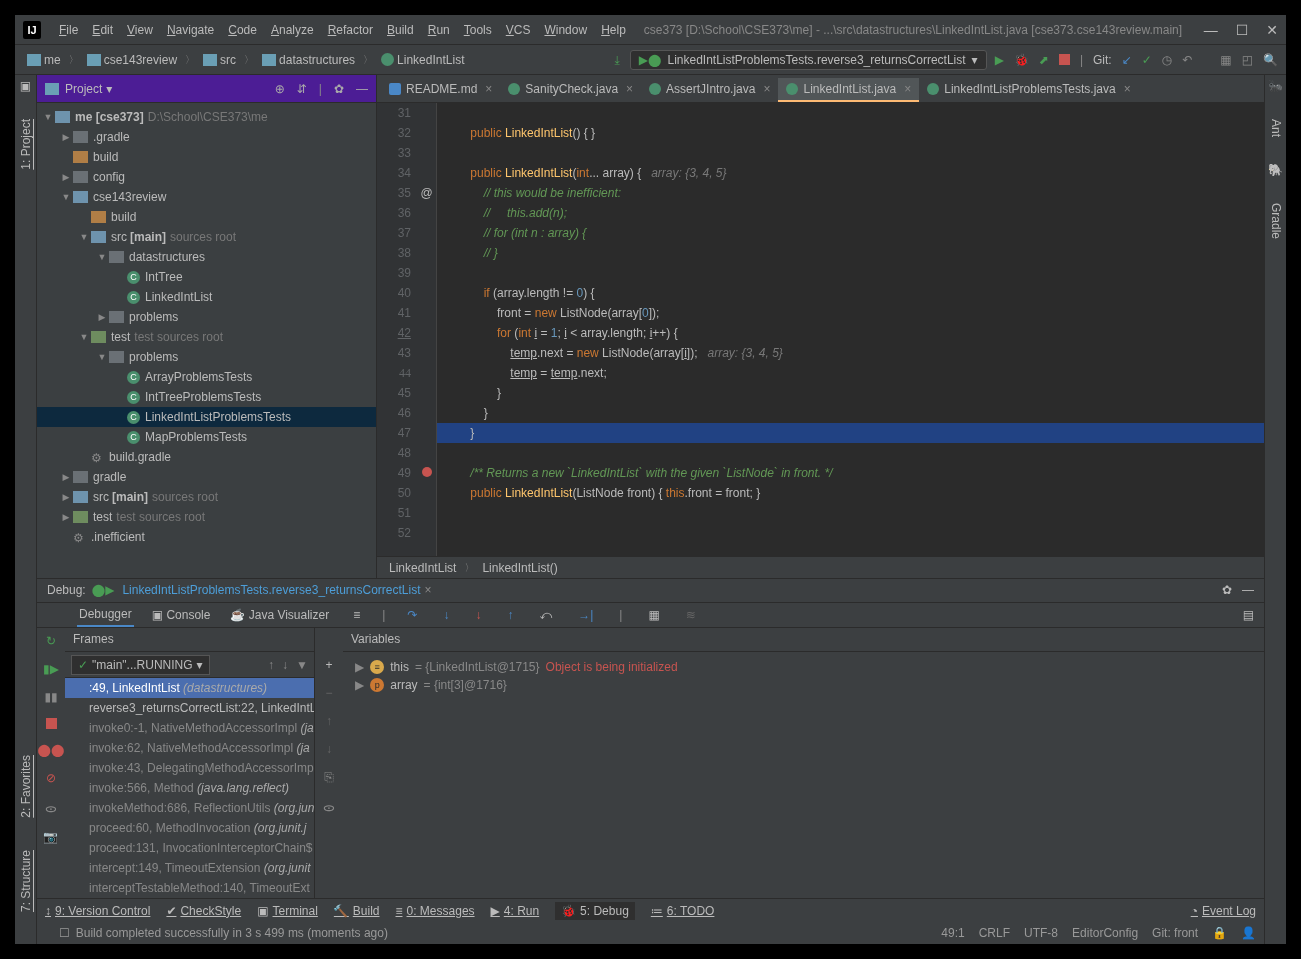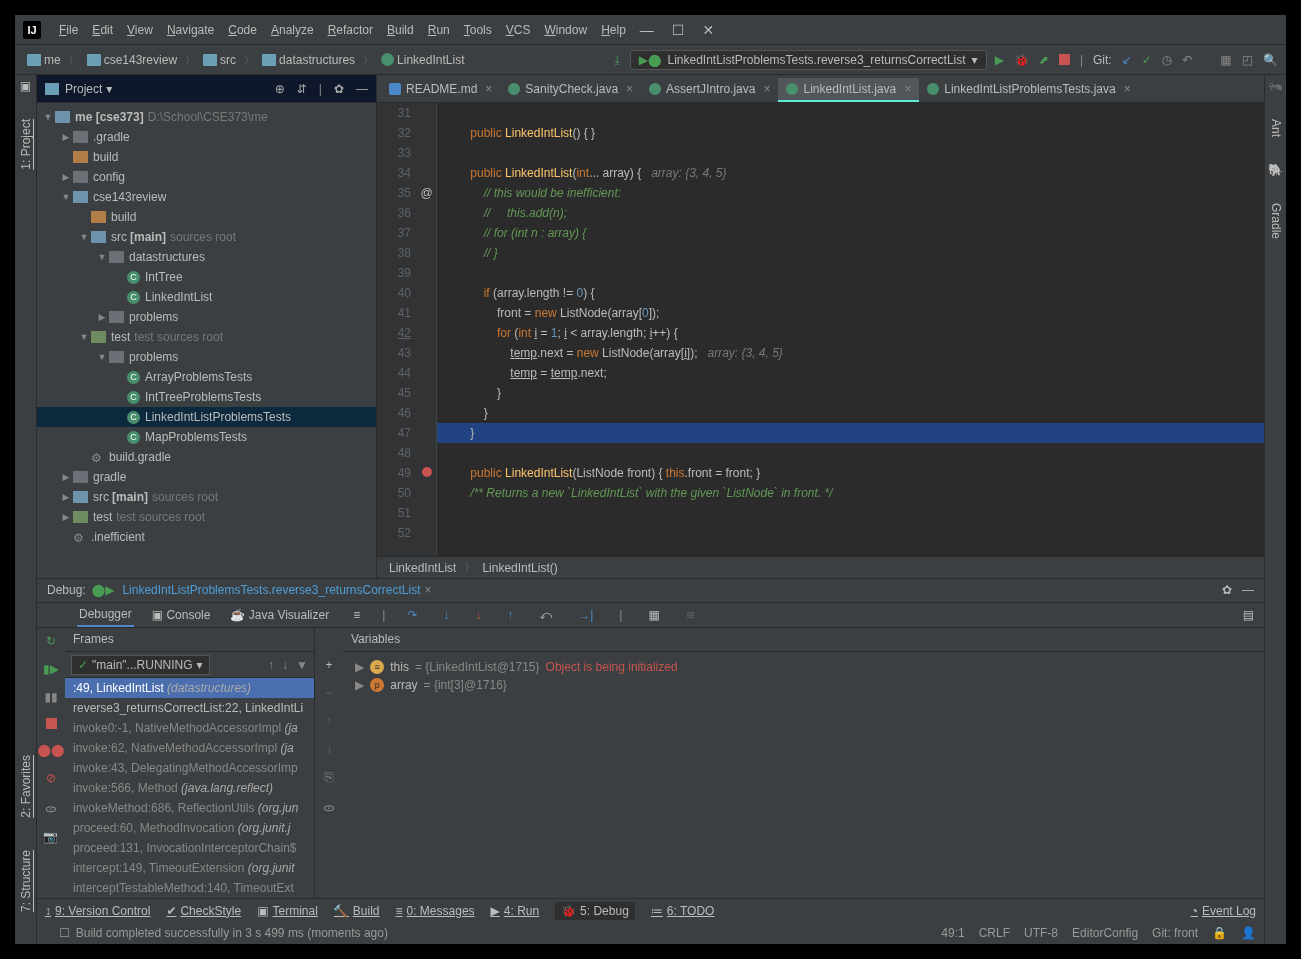--- a/index.html
+++ b/index.html
@@ -25,38 +25,38 @@
 .icon-bug{color:#499c54;}
 .icon-stop{width:11px;height:11px;background:#c75450;display:inline-block;}
 .body { flex:1; display:flex; overflow:hidden;}
 .leftstrip { width:22px; background:#3c3f41; border-right:1px solid #2b2b2b; display:flex; flex-direction:column; align-items:center; padding-top:4px; gap:20px;}
 .leftstrip .vert { writing-mode:vertical-rl; transform:rotate(180deg); cursor:pointer; padding:6px 2px; text-decoration:underline;}
 .rightstrip { width:22px; background:#3c3f41; border-left:1px solid #2b2b2b; display:flex; flex-direction:column; align-items:center; padding-top:4px; gap:20px;}
 .rightstrip .vert { writing-mode:vertical-rl; cursor:pointer; padding:6px 2px;}
 .content { flex:1; display:flex; flex-direction:column;}
 .upper { flex:1; display:flex; overflow:hidden;}
 .project { width:340px; background:#3b3f41; border-right:1px solid #2b2b2b; display:flex; flex-direction:column;}
-.proj-head { height:28px; display:flex; align-items:center; padding:0 8px; border-bottom:1px solid #2b2b2b; background:#0f172a;}
+.proj-head { height:28px; display:flex; align-items:center; padding:0 8px; border-bottom:1px solid #2b2b2b; background:#4c1d95;}
 .proj-head .ficon{width:14px;height:12px;background:#6a9fb5;margin-right:6px;}
 .proj-tools { margin-left:auto; display:flex; gap:12px; color:#aaa;}
 .proj-tree { flex:1; overflow:auto; padding:4px 0;}
 .tree-row { display:flex; align-items:center; height:20px; padding-right:4px; cursor:pointer; white-space:nowrap;}
 .tree-row .arr { width:14px; text-align:center; color:#888; font-size:9px;}
 .tree-row .fld { width:15px; height:12px; margin-right:5px;}
 .tree-row .cls { width:13px; height:13px; border-radius:50%; background:#4a8f6d; color:#fff; font-size:9px; display:flex;align-items:center;justify-content:center; margin-right:5px;}
 .tree-row.sel { background:#0d293e;}
 .fld-yellow{background:#b07e46;}
 .fld-blue{background:#6e93ad;}
 .fld-grey{background:#6a7075;}
 .fld-green{background:#6e8c5f;}
 .muted{color:#787878;}
 .editor { flex:1; display:flex; flex-direction:column; background:#2b2b2b;}
 .tabs { height:28px; display:flex; align-items:flex-end; background:#3c3f41; border-bottom:1px solid #2b2b2b; padding-left:4px;}
 .tab { display:flex; align-items:center; gap:5px; padding:4px 8px; color:#bbb; cursor:pointer; border-bottom:2px solid transparent;}
-.tab.active { border-bottom:2px solid #5eead4; background:#515658;}
+.tab.active { border-bottom:2px solid #fdba74; background:#515658;}
 .tab .cls{width:12px;height:12px;border-radius:50%;background:#4a8f6d;}
 .tab .md{width:12px;height:12px;background:#4a88c7;border-radius:2px;}
 .tab .close{color:#888;margin-left:3px;}
 .code-area { flex:1; display:flex; overflow:hidden; font-family:Consolas,monospace; font-size:13px; line-height:20px;}
 .gutter { width:40px; background:#313335; text-align:right; padding-right:6px; color:#606366;}
 .gutter2 { width:20px; background:#313335; border-right:1px solid #444;}
 .code { flex:1; background:#2b2b2b; position:relative; overflow:hidden;}
 .line { height:20px; padding-left:20px; white-space:pre;}
 .line.hl{background:#214283;}
 .kw{color:#cc7832;}
@@ -75,21 +75,21 @@
 .dtab.active{border-bottom:2px solid #4a88c7;}
 .debug-body { flex:1; display:flex;}
 .debug-side { width:28px; display:flex; flex-direction:column; align-items:center; padding-top:6px; gap:14px;}
 .frames { width:250px; border-right:1px solid #2b2b2b; display:flex;flex-direction:column;}
 .frames-hdr{height:24px;padding:4px 8px;border-bottom:1px solid #2b2b2b;}
 .frames-sel{height:26px;display:flex;align-items:center;padding:0 6px;border-bottom:1px solid #2b2b2b;}
 .frames-sel .box{background:#2f2f2f;border:1px solid #555;padding:2px 6px;display:flex;align-items:center;gap:4px;}
 .fchk{color:#499c54;}
 .farr{margin-left:auto;display:flex;gap:8px;color:#888;}
 .frames-list{flex:1;overflow:hidden;}
-.frow{padding:3px 8px;white-space:nowrap;overflow:hidden;}
+.frow{padding:3px 24px;white-space:nowrap;overflow:hidden;}
 .frow.sel{background:#4b6eaf;color:#fff;}
 .frow .loc{font-style:italic;color:#aaa;}
 .frow.dim{color:#888;}
 .vars{flex:1;display:flex;flex-direction:column;}
 .vars-hdr{height:24px;padding:4px 8px;border-bottom:1px solid #2b2b2b;}
 .vars-body{flex:1;padding:6px 12px;font-family:Consolas,monospace;font-size:12px;}
 .vrow{display:flex;align-items:center;gap:6px;padding:2px 0;}
 .vic{width:14px;height:14px;border-radius:50%;display:flex;align-items:center;justify-content:center;font-size:9px;color:#2b2b2b;}
 .vic.y{background:#d9a94c;}
 .vic.o{background:#cc7832;}
@@ -118,20 +118,21 @@
         <span><u>C</u>ode</span>
         <span><u>A</u>nalyze</span>
         <span><u>R</u>efactor</span>
         <span><u>B</u>uild</span>
         <span><u>R</u>un</span>
         <span><u>T</u>ools</span>
         <span><u>V</u>CS</span>
         <span><u>W</u>indow</span>
         <span><u>H</u>elp</span>
       </div>
+  <div class="titlepath">cse373 [D:\School\CSE373\me] - ...\src\datastructures\LinkedIntList.java [cse373.cse143review.main]</div>
   <div class="winctrls">
    <span>—</span>
    <span>☐</span>
    <span>✕</span>
   </div>
  </div>
  <div class="navbar">
   <div class="breadcrumb" id="breadcrumb">
         <span class="crumb">
           <span class="ficon"></span>
@@ -361,21 +362,21 @@
                 <div style="height: 20px;">34</div>
                 <div style="height: 20px;">35</div>
                 <div style="height: 20px;">36</div>
                 <div style="height: 20px;">37</div>
                 <div style="height: 20px;">38</div>
                 <div style="height: 20px;">39</div>
                 <div style="height: 20px;">40</div>
                 <div style="height: 20px;">41</div>
                 <div style="height: 20px; text-decoration: underline;">42</div>
                 <div style="height: 20px;">43</div>
-                <div style="height: 20px;">44</div>
+                <div style="height: 20px; font-family: Liberation Serif, serif;">44</div>
                 <div style="height: 20px;">45</div>
                 <div style="height: 20px;">46</div>
                 <div style="height: 20px;">47</div>
                 <div style="height: 20px;">48</div>
                 <div style="height: 20px;">49</div>
                 <div style="height: 20px;">50</div>
                 <div style="height: 20px;">51</div>
                 <div style="height: 20px;">52</div>
               </div>
        <div class="gutter2" id="gutter2">
@@ -414,22 +415,22 @@
                 <div class="line"></div>
                 <div class="line">        <span class="kw">if</span> (array.length != <span class="num">0</span>) {</div>
                 <div class="line">            front = <span class="kw">new</span> ListNode(array[<span class="num">0</span>]);</div>
                 <div class="line">            <span class="kw">for</span> (<span class="kw">int</span> <u>i</u> = <span class="num">1</span>; <u>i</u> &lt; array.length; <u>i</u>++) {</div>
                 <div class="line">                <u>temp</u>.next = <span class="kw">new</span> ListNode(array[<u>i</u>]);   <span class="hint">array: {3, 4, 5}</span></div>
                 <div class="line">                <u>temp</u> = <u>temp</u>.next;</div>
                 <div class="line">            }</div>
                 <div class="line">        }</div>
                 <div class="line hl">    }</div>
                 <div class="line"></div>
+                <div class="line">    <span class="com">/** Returns a new `LinkedIntList` with the given `ListNode` in front. */</span></div>
                 <div class="line">    <span class="kw">public</span> <span class="fn">LinkedIntList</span>(ListNode front) { <span class="kw">this</span>.front = front; }</div>
-                <div class="line">    <span class="com">/** Returns a new `LinkedIntList` with the given `ListNode` in front. */</span></div>
               </div>
      </div>
      <div class="crumb2">
        <span>LinkedIntList</span>
               <span class="chev">〉</span>
               <span>LinkedIntList()</span>
      </div>
     </div>
    </div>
    <div class="debug-panel">

